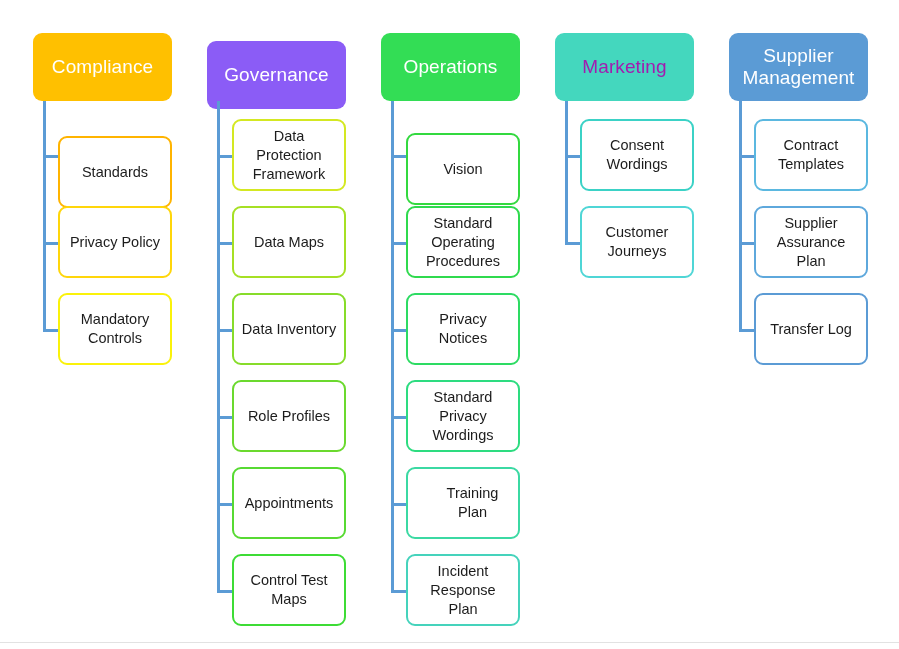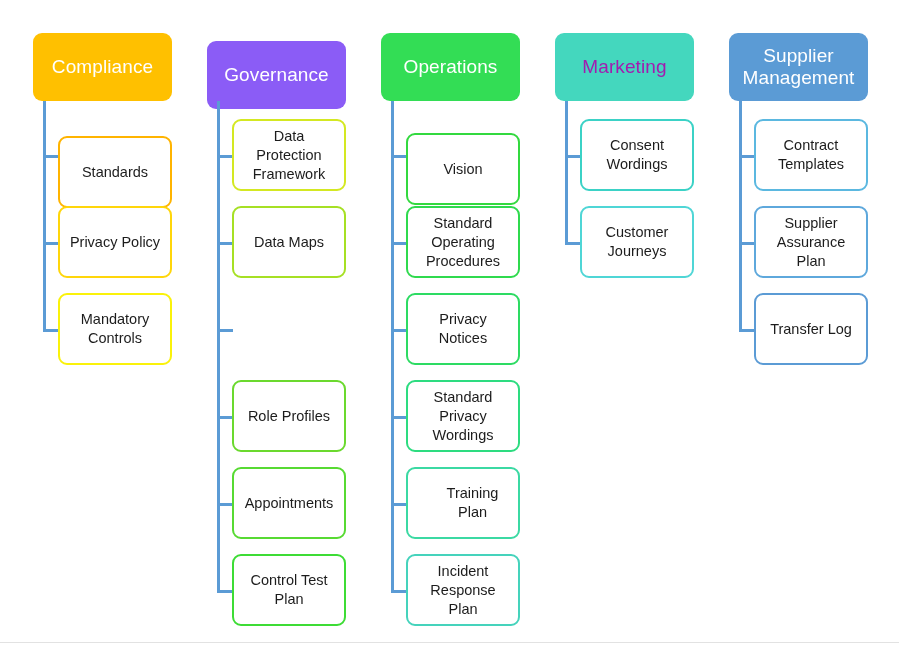--- a/index.html
+++ b/index.html
@@ -133,31 +133,34 @@
       <div class="trunk" style="top: 101px; height: 492px; background: rgb(91, 155, 213);"></div>
       <div class="stub" style="top: 155px; background: rgb(91, 155, 213);"></div>
       <div class="node" style="top: 119px; border-color: rgb(212, 232, 34);">
         <span class="node-label">Data Protection Framework</span>
       </div>
       <div class="stub" style="top: 242px; background: rgb(91, 155, 213);"></div>
       <div class="node" style="top: 206px; border-color: rgb(166, 224, 36);">
         <span class="node-label">Data Maps</span>
       </div>
       <div class="stub" style="top: 329px; background: rgb(91, 155, 213);"></div>
+      <div class="node" style="top: 293px; border-color: rgb(135, 220, 42);">
+        <span class="node-label">Data Inventory</span>
+      </div>
       <div class="stub" style="top: 416px; background: rgb(91, 155, 213);"></div>
       <div class="node" style="top: 380px; border-color: rgb(107, 217, 46);">
         <span class="node-label">Role Profiles</span>
       </div>
       <div class="stub" style="top: 503px; background: rgb(91, 155, 213);"></div>
       <div class="node" style="top: 467px; border-color: rgb(87, 218, 50);">
         <span class="node-label">Appointments</span>
       </div>
       <div class="stub" style="top: 590px; background: rgb(91, 155, 213);"></div>
       <div class="node" style="top: 554px; border-color: rgb(61, 220, 53);">
-        <span class="node-label">Control Test Plan</span>
+        <span class="node-label">Control Test Maps</span>
       </div>
     </div>
     <div class="column" style="left: 376px;">
       <div class="col-header" style="background: rgb(51, 221, 85); color: rgb(255, 255, 255); top: 33px;">
         <span class="hdr-label">Operations</span>
       </div>
       <div class="trunk" style="top: 101px; height: 492px; background: rgb(91, 155, 213);"></div>
       <div class="stub" style="top: 155px; background: rgb(91, 155, 213);"></div>
       <div class="node" style="top: 133px; border-color: rgb(51, 217, 63);">
         <span class="node-label">Vision</span>

